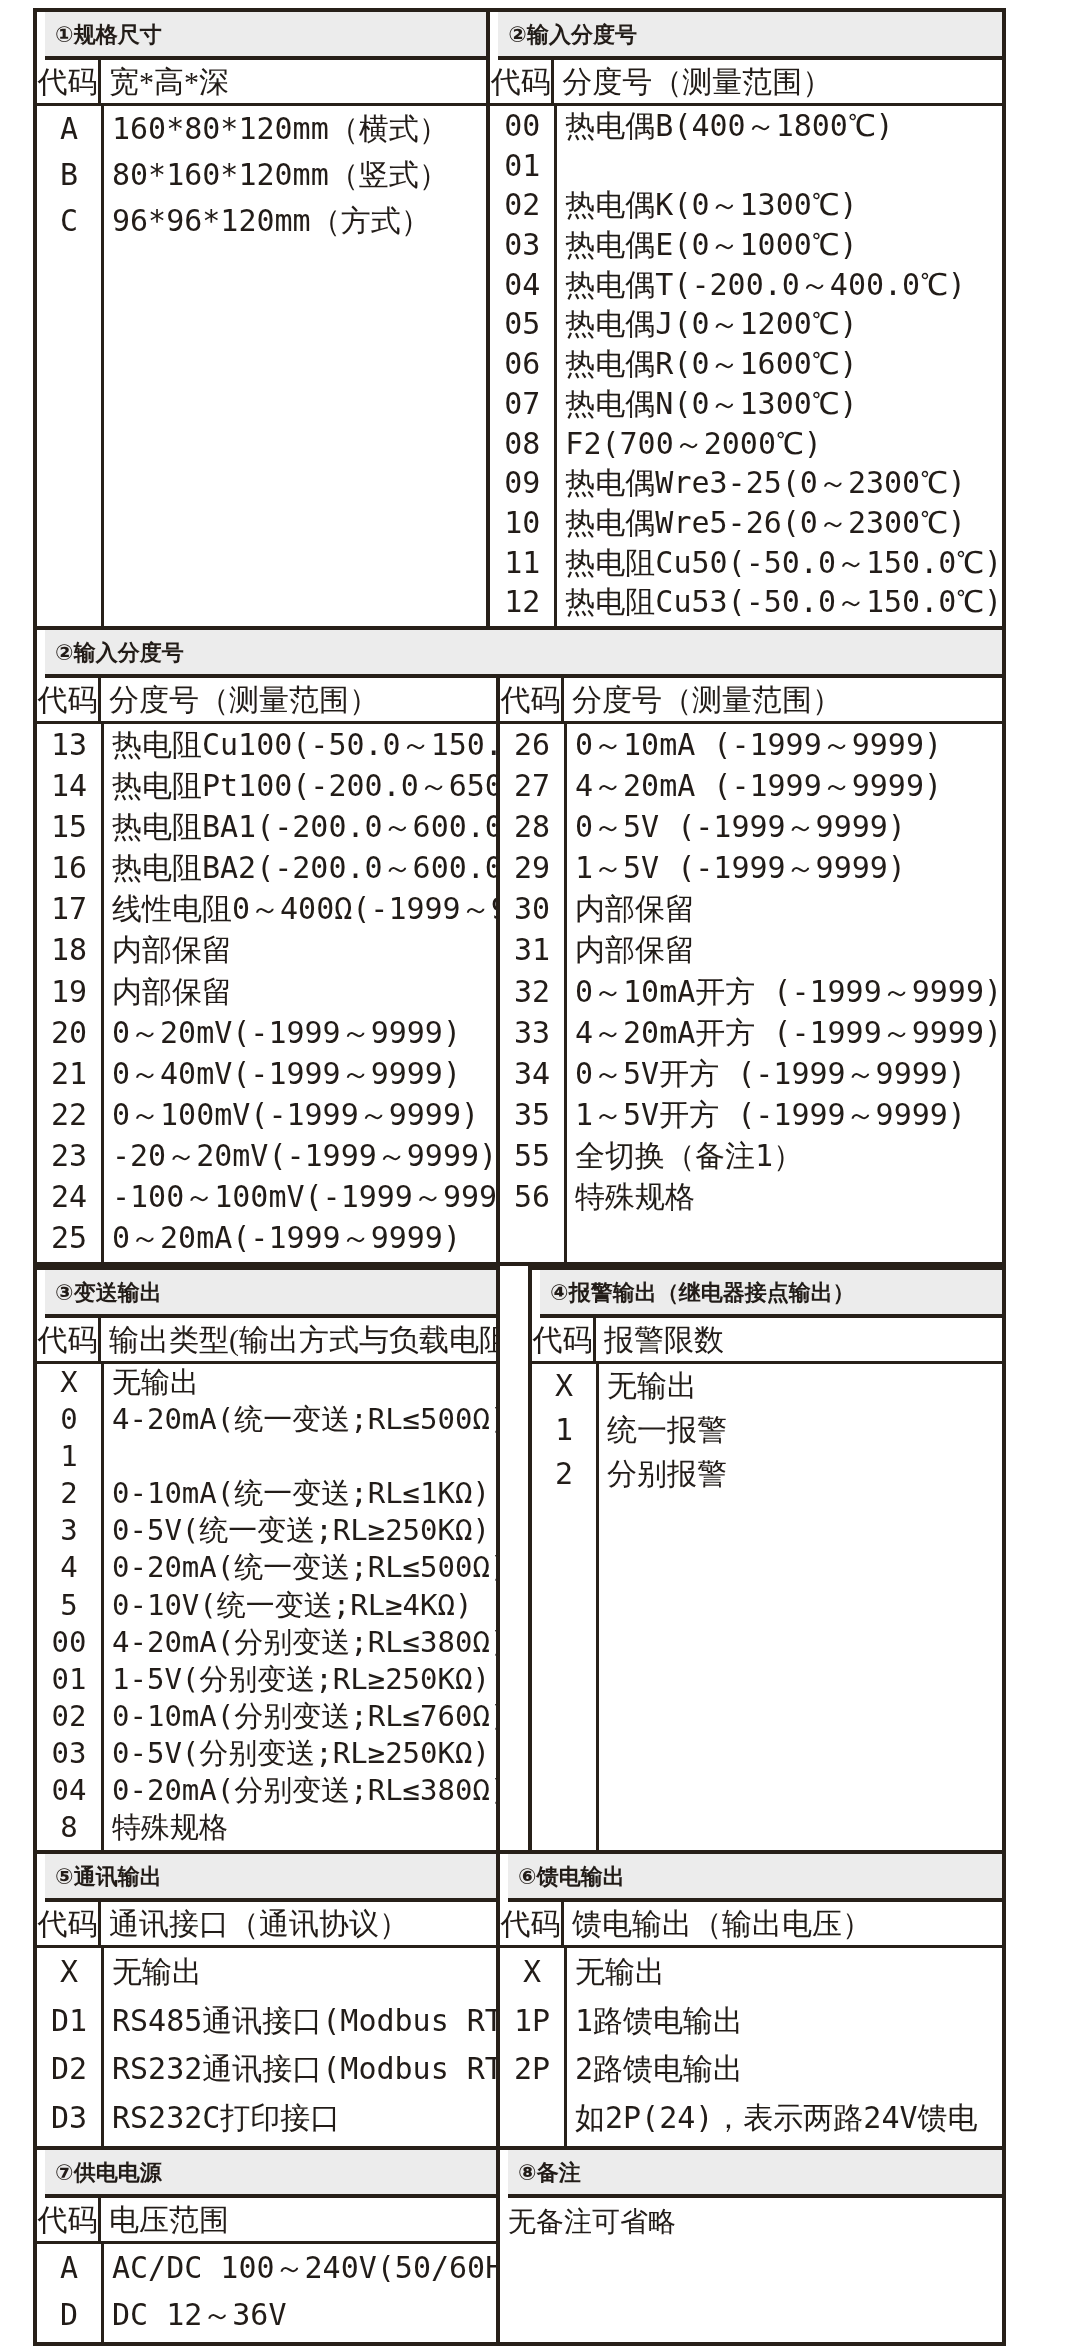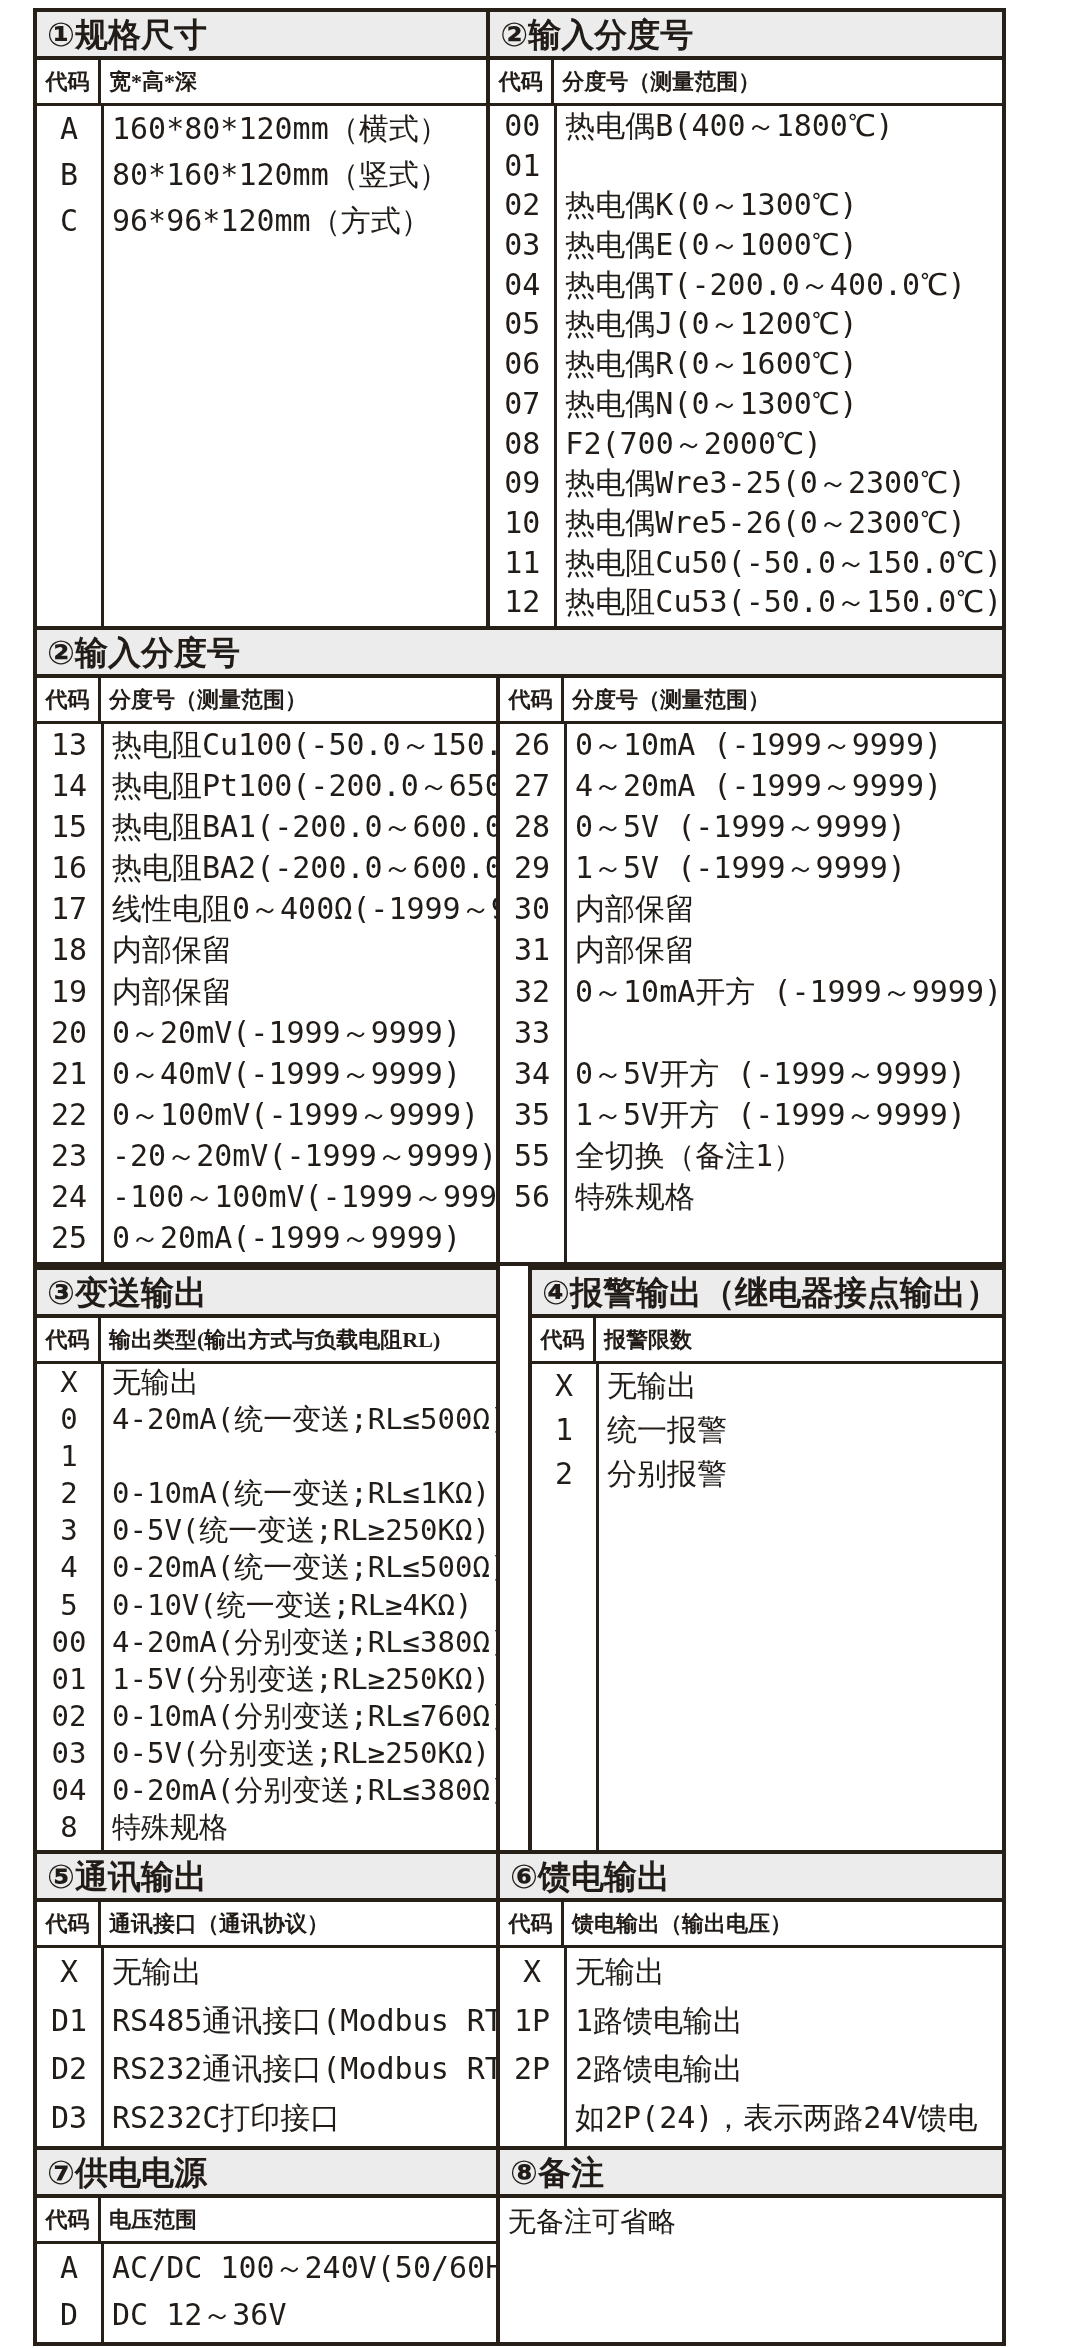--- a/index.html
+++ b/index.html
@@ -24,29 +24,29 @@
     display:flex;flex-direction:column;background:#fff;
   }
   .sect.left{width:467px;}
   .sect.right{flex:1;margin-left:-4px;}
 
   .sect-title,.band-title{
     height:48px;line-height:46px;
     background:var(--band);
     border-bottom:4px solid var(--bd);
     font-family:"Liberation Sans","DejaVu Sans",sans-serif;
-    font-weight:bold;font-size:33px;
+    font-weight:bold;font-size:22px;
     padding-left:10px;
-    white-space:nowrap;overflow:hidden;
+    white-space:nowrap;overflow:hidden;margin-left:8px;
   }
 
   .hdr-row{
     display:flex;height:46px;
     border-bottom:3px solid var(--bd);
-    font-size:22px;white-space:nowrap;font-weight:bold;
+    font-size:30px;white-space:nowrap;
   }
   .hdr-code{
     width:64px;flex:0 0 64px;text-align:center;line-height:43px;
     border-right:3px solid var(--bd);
   }
   .hdr-desc{padding-left:8px;line-height:43px;overflow:hidden;}
 
   .tbody{position:relative;flex:1;overflow:hidden;font-size:30px;}
   .tbody::before{
     content:"";position:absolute;left:64px;top:0;bottom:0;width:3px;
@@ -274,20 +274,21 @@
             <div class="row">
             <div class="cell-code">31</div>
             <div class="cell-desc">内部保留</div>
           </div>
             <div class="row">
             <div class="cell-code">32</div>
             <div class="cell-desc">0～10mA开方 (-1999～9999)</div>
           </div>
             <div class="row">
             <div class="cell-code">33</div>
+            <div class="cell-desc">4～20mA开方 (-1999～9999)</div>
           </div>
             <div class="row">
             <div class="cell-code">34</div>
             <div class="cell-desc">0～5V开方 (-1999～9999)</div>
           </div>
             <div class="row">
             <div class="cell-code">35</div>
             <div class="cell-desc">1～5V开方 (-1999～9999)</div>
           </div>
             <div class="row">

